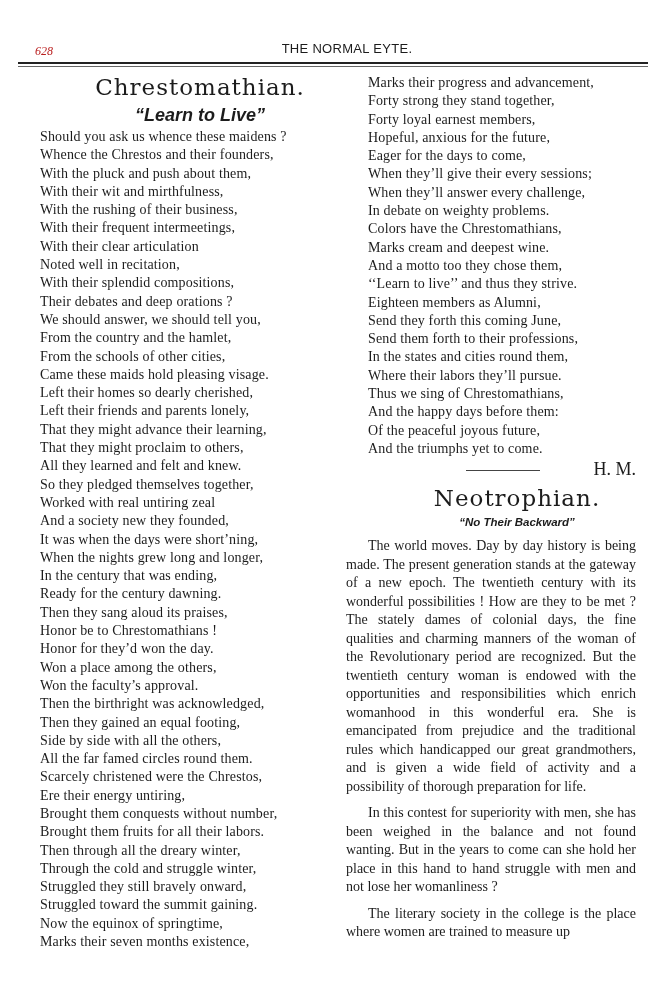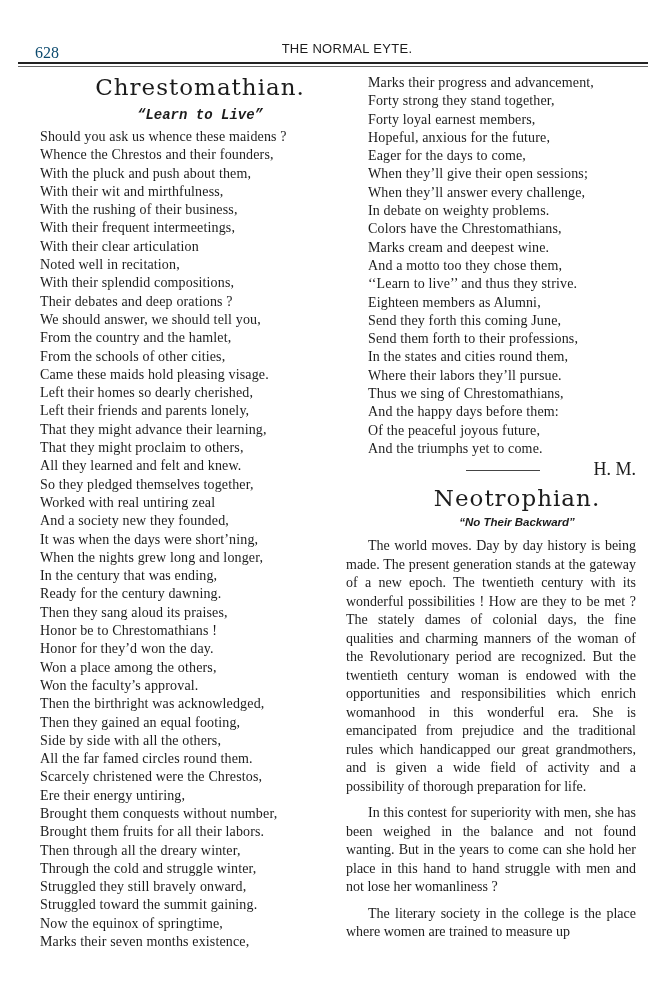--- a/index.html
+++ b/index.html
@@ -5,21 +5,21 @@
   html, body { margin: 0; padding: 0; }
   body {
     width: 672px; height: 992px; overflow: hidden;
     background: #ffffff;
     color: #1c1c1c;
     font-family: "Liberation Serif", "DejaVu Serif", serif;
     position: relative;
   }
   .page-number {
     position: absolute; left: 35px; top: 44px;
-    font-size: 16px; color: #0c4a6e;
+    font-size: 12px; color: #b91c1c; font-style: italic;
   }
   .running-head {
     position: absolute; left: 0; width: 672px; top: 41px;
     text-align: center;
     font-family: "Liberation Sans", "DejaVu Sans", sans-serif;
     font-weight: normal; font-size: 13px; letter-spacing: 0.3px;
     padding-left: 22px; box-sizing: border-box;
   }
   .head-rule {
     position: absolute; left: 18px; width: 630px; top: 62px;
@@ -31,23 +31,23 @@
 
   .section-title {
     text-align: center;
     font-family: "DejaVu Serif", serif;
     font-size: 23px; font-weight: normal; letter-spacing: 1px;
     margin: 0; line-height: 38px;
   }
   .left-title { padding-left: 20px; }
   .motto {
     text-align: center;
-    font-family: Liberation Mono, monospace;
+    font-family: Liberation Sans, sans-serif;
     font-style: italic; font-weight: bold;
-    font-size: 14px; line-height: 18px;
+    font-size: 18px; line-height: 18px;
     padding-left: 20px;
   }
   .motto-sans {
     font-family: "Liberation Sans", sans-serif;
     font-size: 11.5px;
   }
   .verse { margin: 4px 0 0 0; padding: 0; list-style: none; }
   .verse li {
     font-size: 14px; line-height: 18.3px; white-space: nowrap;
     letter-spacing: 0.15px;
@@ -128,21 +128,21 @@
     </ul>
 </div>
 
 <div class="col-right">
   <ul class="verse" id="right-verse">
       <li>Marks their progress and advancement,</li>
       <li>Forty strong they stand together,</li>
       <li>Forty loyal earnest members,</li>
       <li>Hopeful, anxious for the future,</li>
       <li>Eager for the days to come,</li>
-      <li>When they’ll give their open sessions;</li>
+      <li>When they’ll give their every sessions;</li>
       <li>When they’ll answer every challenge,</li>
       <li>In debate on weighty problems.</li>
       <li>Colors have the Chrestomathians,</li>
       <li>Marks cream and deepest wine.</li>
       <li>And a motto too they chose them,</li>
       <li>‘‘Learn to live’’ and thus they strive.</li>
       <li>Eighteen members as Alumni,</li>
       <li>Send they forth this coming June,</li>
       <li>Send them forth to their professions,</li>
       <li>In the states and cities round them,</li>

